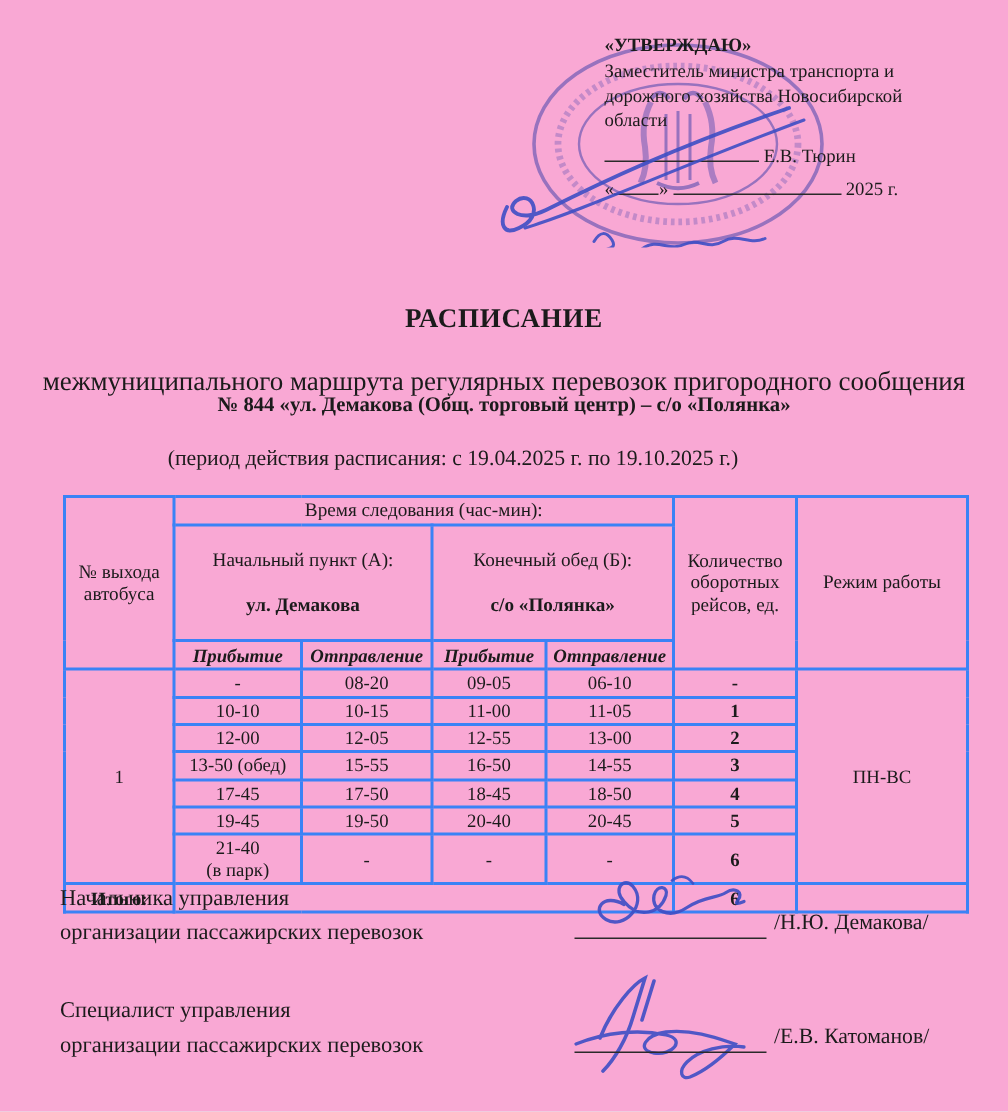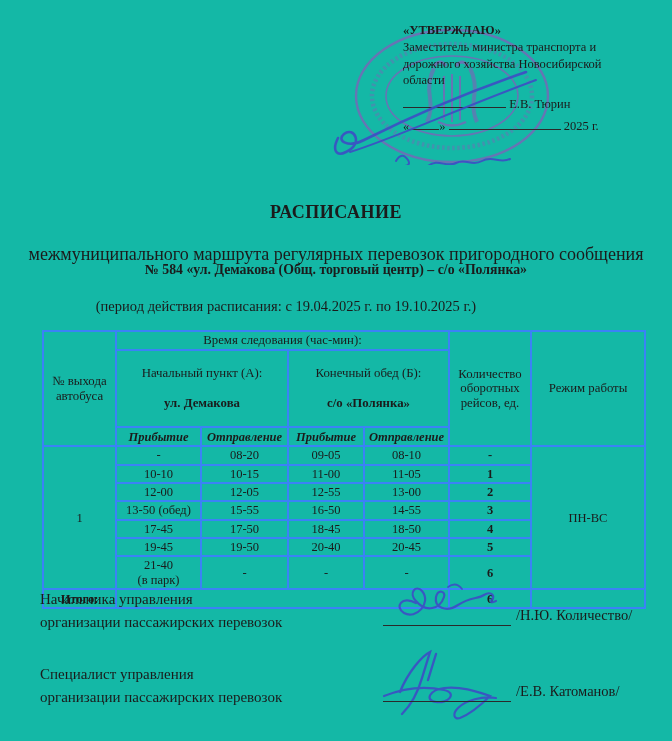--- a/index.html
+++ b/index.html
@@ -1,20 +1,20 @@
 <!DOCTYPE html>
 <html lang="ru"><head>
 <meta charset="utf-8">
 <style>
   html,body{margin:0;padding:0;background:#e8e8e8;}
   .page{
     position:relative;
     width:672px;height:741px;
     margin:0 auto;
-    background:#14b8a6;
+    background:#f9a8d4;
     font-family:"Liberation Serif","DejaVu Serif",serif;
     color:#1b1b1b;
     overflow:hidden;
   }
   
   .approval{
     position:absolute;left:403px;top:22px;width:262px;
     font-size:12.5px;line-height:1.3;
   }
   .approval .heading{font-weight:bold;margin-bottom:1px;}
@@ -25,21 +25,21 @@
   .blank.w110{width:112px;}
   .approval .date-line{margin-top:4px;}
   
   .stamp{position:absolute;left:338px;top:18px;pointer-events:none;}
   .topsig{position:absolute;left:330px;top:60px;pointer-events:none;}
   
   .doc-title{position:absolute;top:202px;left:0;width:672px;text-align:center;
     font-size:18px;font-weight:bold;letter-spacing:.5px;}
   .doc-sub{position:absolute;top:244px;left:0;width:672px;text-align:center;font-size:18px;}
   .doc-route{position:absolute;top:262px;left:0;width:672px;text-align:center;font-size:13.8px;font-weight:bold;}
-  .doc-period{position:absolute;top:298px;left:0;width:572px;text-align:center;font-size:14.5px;}
+  .doc-period{position:absolute;top:298px;left:16px;width:572px;text-align:center;font-size:14.5px;}
   
   table.sched{
     position:absolute;left:42px;top:330px;
     width:602px;border-collapse:collapse;table-layout:fixed;
     font-size:12.5px;line-height:1.15;
   }
   table.sched td{
     border:2px solid #3b82f6;
     text-align:center;vertical-align:middle;
     padding:1px 2px;
@@ -98,21 +98,21 @@
     <g fill="none" stroke="#3d4ec5" stroke-width="2.6" stroke-linecap="round" opacity="0.9">
       <path d="M8 78 C2 90 6 97 16 92 C34 84 24 66 14 74 C6 81 18 88 34 80 C70 62 120 38 196 12"></path>
       <path d="M20 92 C60 80 120 52 206 20" stroke-width="2"></path>
       <path d="M66 101 q6 -10 12 -1 q3 5 -3 6" stroke-width="2"></path>
       <path d="M98 106 c10 -8 18 2 28 -3 c10 -5 16 4 26 -2 c10 -6 18 3 28 -2" stroke-width="2"></path>
     </g>
   </svg>
 
   <div class="doc-title">РАСПИСАНИЕ</div>
   <div class="doc-sub">межмуниципального маршрута регулярных перевозок пригородного сообщения</div>
-  <div class="doc-route">№ 584 «ул. Демакова (Общ. торговый центр) – с/о «Полянка»</div>
+  <div class="doc-route">№ 844 «ул. Демакова (Общ. торговый центр) – с/о «Полянка»</div>
   <div class="doc-period">(период действия расписания: с 19.04.2025 г. по 19.10.2025 г.)</div>
 
   <table class="sched">
     <colgroup>
       <col style="width:73px">
         <col style="width:85px">
         <col style="width:87px">
       <col style="width:76px">
         <col style="width:85px">
         <col style="width:82px">
@@ -139,21 +139,21 @@
         <td class="ital">Прибытие</td>
         <td class="ital">Отправление</td>
         <td class="ital">Прибытие</td>
         <td class="ital">Отправление</td>
       </tr>
       <tr class="r-d">
         <td rowspan="7">1</td>
         <td>-</td>
         <td>08-20</td>
         <td>09-05</td>
-        <td>08-10</td>
+        <td>06-10</td>
         <td class="bold">-</td>
         <td rowspan="7">ПН-ВС</td>
       </tr>
       <tr class="r-d">
         <td>10-10</td>
         <td>10-15</td>
         <td>11-00</td>
         <td>11-05</td>
         <td class="bold">1</td>
       </tr>
@@ -206,21 +206,21 @@
     <div>Начальника управления</div>
     <div>организации пассажирских перевозок</div>
   </div>
   <svg class="inksig inksig1" width="135" height="55" viewBox="0 0 135 55">
     <g fill="none" stroke="#3d4ec5" stroke-width="2.2" stroke-linecap="round" opacity="0.9">
       <path d="M28 30 C14 22 6 34 16 40 C28 47 44 30 34 18 C28 11 20 20 28 28 C38 40 52 36 56 24 C58 18 50 16 48 24 C46 34 58 40 70 32 C82 24 90 26 96 22 C102 18 108 22 104 27 Q101 31 108 28"></path>
       <path d="M60 14 q8 -6 14 2" stroke-width="1.8"></path>
     </g>
   </svg>
   <div class="sigline sigline1"></div>
-  <div class="signame signame1">/Н.Ю. Количество/</div>
+  <div class="signame signame1">/Н.Ю. Демакова/</div>
 
   <div class="sigrole sigrole2">
     <div>Специалист управления</div>
     <div>организации пассажирских перевозок</div>
   </div>
   <svg class="inksig inksig2" width="145" height="75" viewBox="0 0 145 75">
     <g fill="none" stroke="#3d4ec5" stroke-width="2.4" stroke-linecap="round" opacity="0.9">
       <path d="M22 44 C30 24 44 8 52 4 L44 30 C40 44 32 58 24 66"></path>
       <path d="M58 6 L50 32"></path>
       <path d="M6 48 C26 40 48 38 66 42 C80 45 70 56 58 54 C46 52 52 42 66 40 C84 38 100 44 112 48 C104 56 92 66 82 70 C76 72 74 66 80 60 C88 52 104 48 118 50" stroke-width="2.2"></path>

